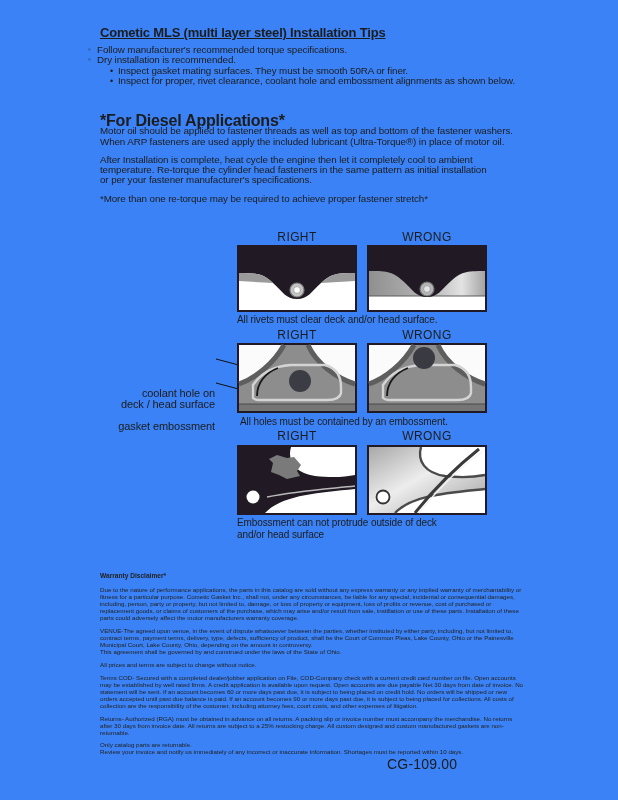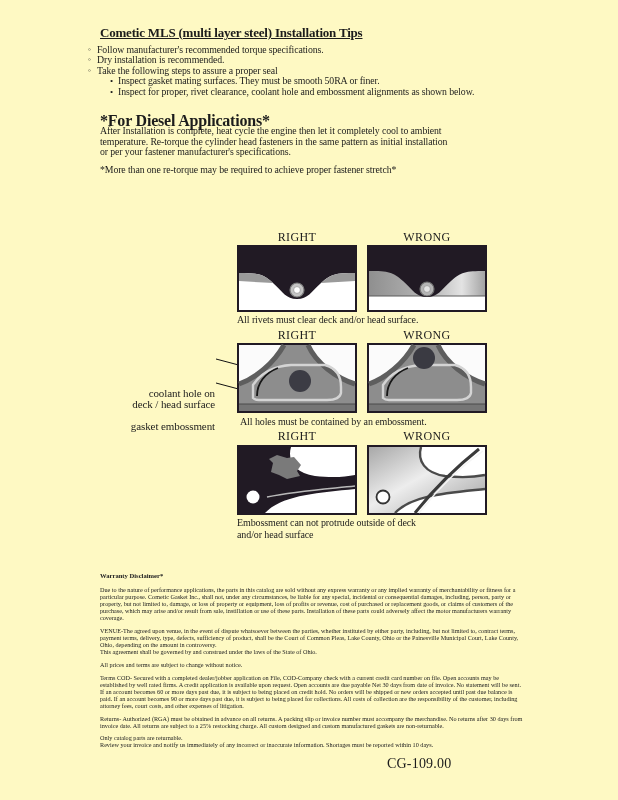--- a/index.html
+++ b/index.html
@@ -1,18 +1,18 @@
 <!DOCTYPE html>
 <html><head>
 <meta charset="utf-8">
 <style>
   html,body{margin:0;padding:0;background:#ffffff;}
   .page{
-    position:relative;width:618px;height:800px;background:#fef9c3;
-    font-family:Liberation Serif, serif;color:#1c1c1c;overflow:hidden;
+    position:relative;width:618px;height:800px;background:#3b82f6;
+    font-family:Liberation Sans, sans-serif;color:#1c1c1c;overflow:hidden;
   }
   .abs{position:absolute;}
   .doc-title{
     left:100px;top:25px;font-size:13px;font-weight:bold;letter-spacing:-0.2px;
     text-decoration:underline;white-space:nowrap;
   }
   .tips{left:88px;top:45px;width:480px;font-size:9.8px;line-height:10.4px;letter-spacing:-0.1px;}
   .tip-line{white-space:nowrap;}
   .tip-line .marker{display:inline-block;width:9px;font-size:8px;vertical-align:top;}
   .sub{padding-left:22px;}
@@ -35,27 +35,30 @@
 </head>
 <body>
 
 <div class="page">
 
   <div class="abs doc-title">Cometic MLS (multi layer steel) Installation Tips</div>
 
   <div class="abs tips">
     <div class="tip-line"><span class="marker">◦</span><span>Follow manufacturer's recommended torque specifications.</span></div>
     <div class="tip-line"><span class="marker">◦</span><span>Dry installation is recommended.</span></div>
-    <div class="tip-line"><span class="marker">◦</span><span>Take the following steps to assure a proper seal</span></div>
     <div class="tip-line sub"><span class="marker">•</span><span>Inspect gasket mating surfaces.  They must be smooth 50RA or finer.</span></div>
     <div class="tip-line sub"><span class="marker">•</span><span>Inspect for proper, rivet clearance, coolant hole and embossment alignments as shown below.</span></div>
   </div>
 
   <div class="abs diesel">
     <div class="diesel-heading">*For Diesel Applications*</div>
+    <p>
+      <span class="dline">Motor oil should be applied to fastener threads as well as top and bottom of the fastener washers.</span>
+      <span class="dline">When ARP fasteners are used apply the included lubricant (Ultra-Torque®) in place of motor oil.</span>
+    </p>
     <p>
       <span class="dline">After Installation is complete, heat cycle the engine then let it completely cool to ambient</span>
       <span class="dline">temperature. Re-torque the cylinder head fasteners in the same pattern as initial installation</span>
       <span class="dline">or per your fastener manufacturer's specifications.</span>
     </p>
     <p>*More than one re-torque may be required to achieve proper fastener stretch*</p>
   </div>
 
   <div class="abs rw-header" style="left:237px;top:230px;">RIGHT</div>
   <div class="abs rw-header" style="left:367px;top:230px;">WRONG</div>

